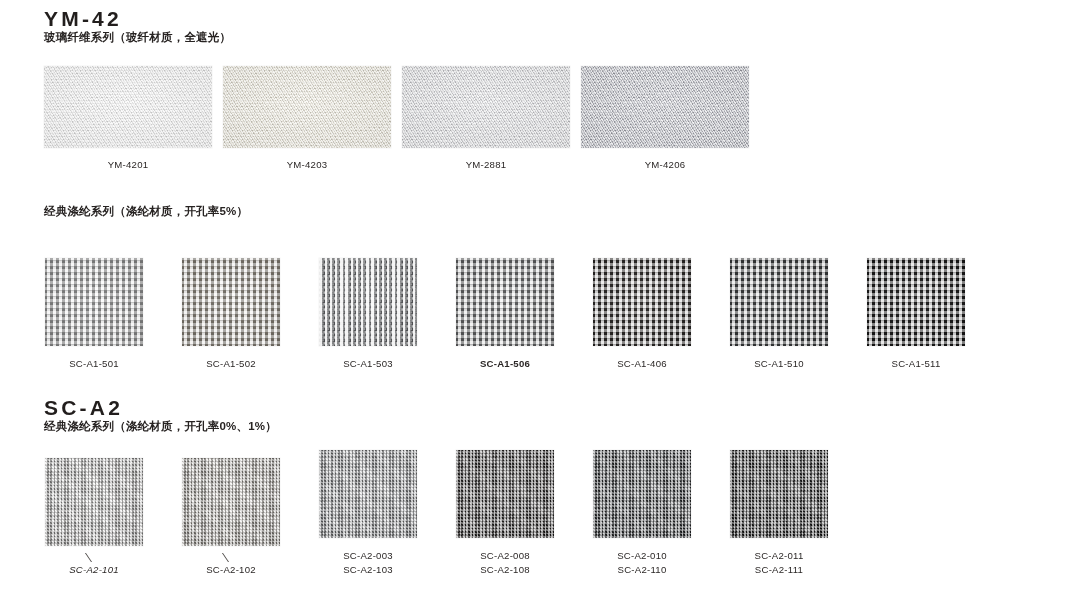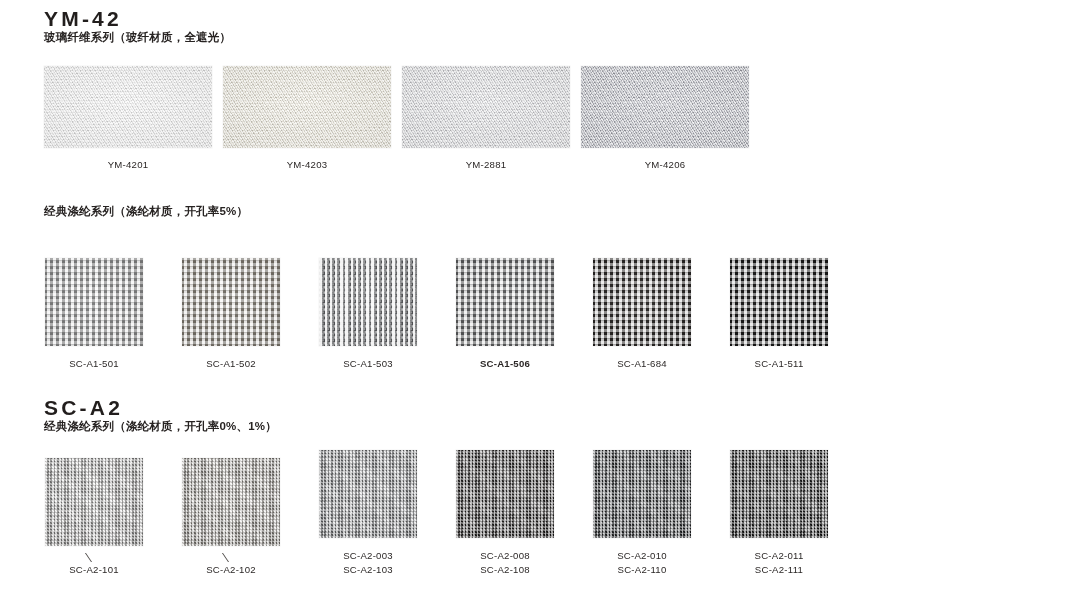--- a/index.html
+++ b/index.html
@@ -232,23 +232,29 @@
       <div class="sw tex-mesh" style="width:98px;height:88px;background-color:#9fa1a3;">
           <div class="vig"></div>
         </div>
       <div class="caption" style="margin-top:11px;font-weight:bold;">SC-A1-506</div>
     </div>
 
     <div class="cell">
       <div class="sw tex-mesh" style="width:98px;height:88px;background-color:#3b3634;">
           <div class="vig"></div>
         </div>
-      <div class="caption" style="margin-top:11px;">SC-A1-684</div>
-    </div>
-
+      <div class="caption" style="margin-top:11px;">SC-A1-406</div>
+    </div>
+
+    <div class="cell">
+      <div class="sw tex-mesh" style="width:98px;height:88px;background-color:#55585b;">
+          <div class="vig"></div>
+        </div>
+      <div class="caption" style="margin-top:11px;">SC-A1-510</div>
+    </div>
 
     <div class="cell">
       <div class="sw tex-mesh" style="width:98px;height:88px;background-color:#1d1c1c;">
           <div class="vig"></div>
         </div>
       <div class="caption" style="margin-top:11px;">SC-A1-511</div>
     </div>
 
   </div>
 
@@ -256,21 +262,21 @@
     <div class="sec-title">SC-A2</div>
     <div class="sec-sub">经典涤纶系列（涤纶材质，开孔率0%、1%）</div>
   </div>
 
   <div class="row" style="left:45px;top:450px;gap:39px;">
 
     <div class="cell">
       <div class="sw tex-dense" style="width:98px;height:88px;background-color:#f3f2f0;">
           <div class="vig"></div>
         </div>
-      <div class="caption" style="margin-top:6px;">
+      <div class="caption" style="margin-top:6px;font-style:italic;">
         <span class="slash"></span>
         <span class="ln">SC-A2-101</span>
       </div>
     </div>
 
     <div class="cell">
       <div class="sw tex-dense" style="width:98px;height:88px;background-color:#e4ded4;">
           <div class="vig"></div>
         </div>
       <div class="caption" style="margin-top:6px;">

